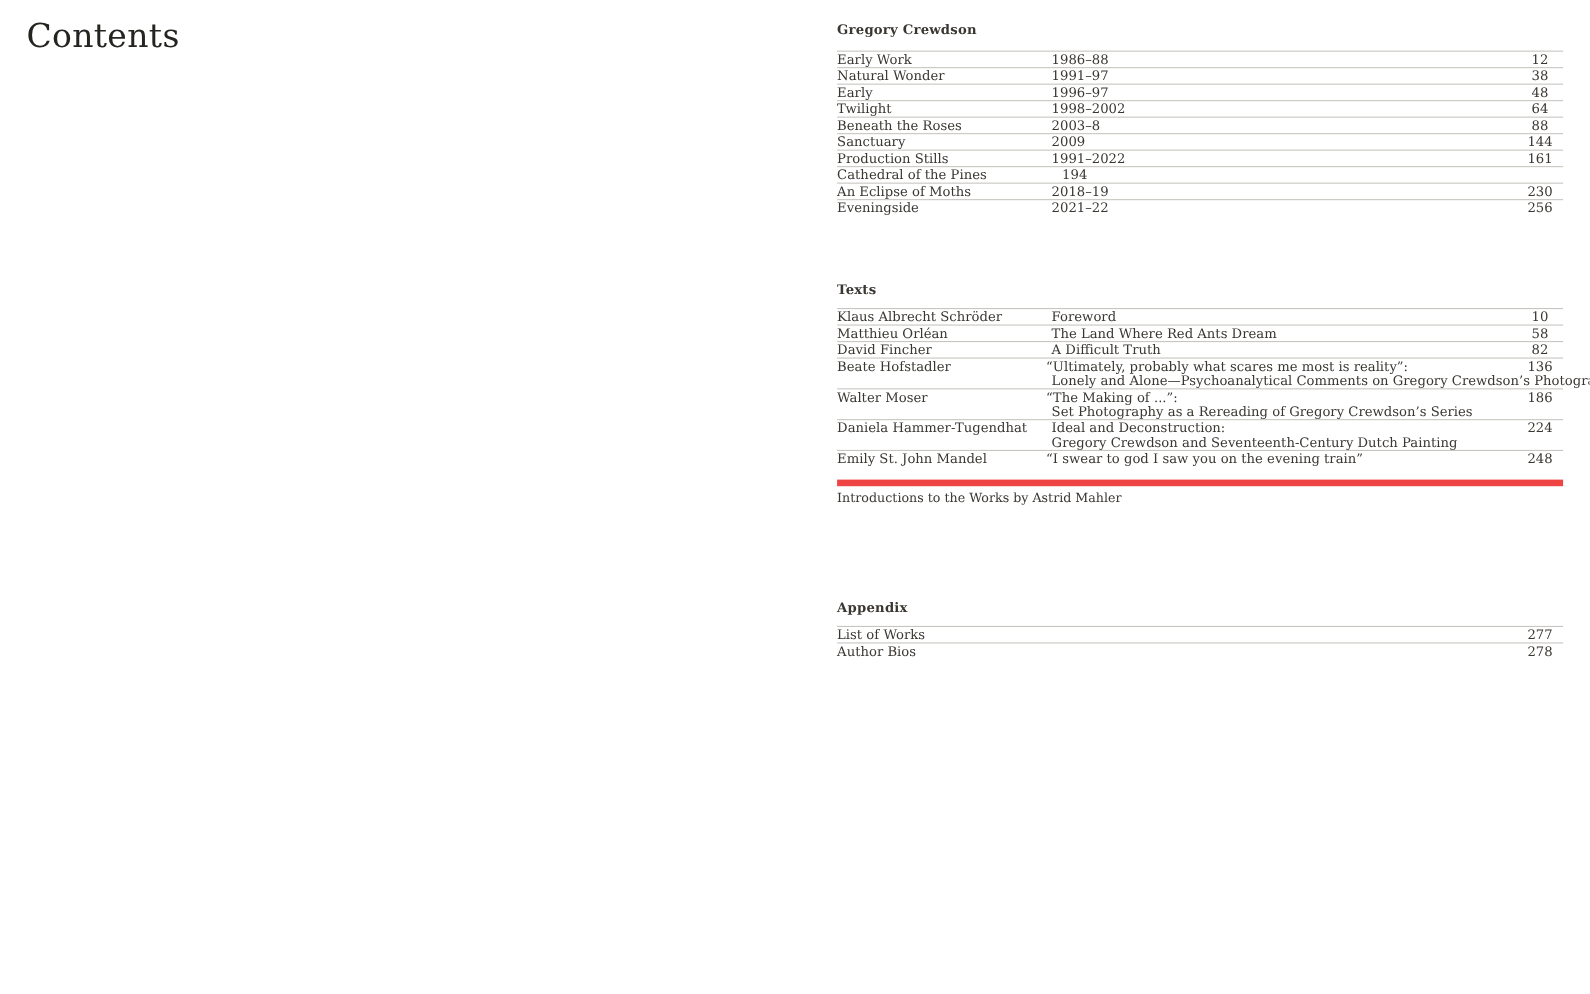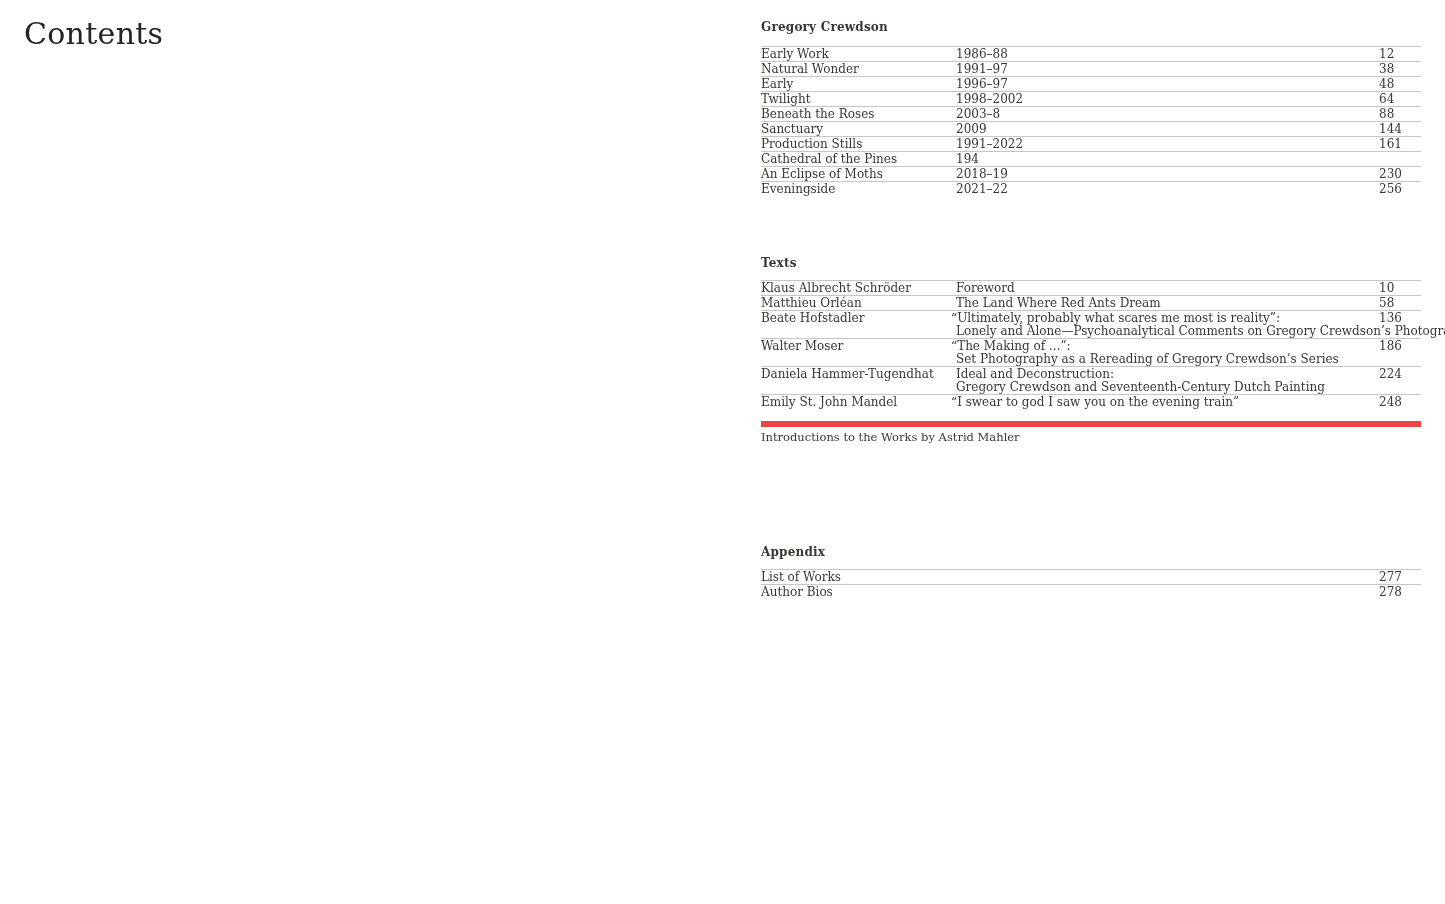--- a/index.html
+++ b/index.html
@@ -65,21 +65,21 @@
     white-space: nowrap;
   }
   .c2 {
     flex: 1 1 auto;
     min-width: 0;
   }
   .c2 .line { white-space: nowrap; }
   .hq { text-indent: -5px; }
   .pg {
     flex: 0 0 42px;
-    text-align: left;
+    text-align: center;
     white-space: nowrap;
   }
   .footnote {
     display: block;
     margin-top: 12px;
     padding-top: 4px;
     border-top: 6px solid #ef4444;
     font-size: 11.5px;
     line-height: 13px;
   }
@@ -175,20 +175,27 @@
           <span class="pg">10</span>
         </div>
         <div class="row">
           <span class="c1">Matthieu Orléan</span>
           <div class="c2">
             <div class="line">The Land Where Red Ants Dream</div>
           </div>
           <span class="pg">58</span>
         </div>
         <div class="row">
+          <span class="c1">David Fincher</span>
+          <div class="c2">
+            <div class="line">A Difficult Truth</div>
+          </div>
+          <span class="pg">82</span>
+        </div>
+        <div class="row">
           <span class="c1">Beate Hofstadler</span>
           <div class="c2">
             <div class="line hq">“Ultimately, probably what scares me most is reality”:</div>
             <div class="line">Lonely and Alone—Psychoanalytical Comments on Gregory Crewdson’s Photographs</div>
           </div>
           <span class="pg">136</span>
         </div>
         <div class="row">
           <span class="c1">Walter Moser</span>
           <div class="c2">

